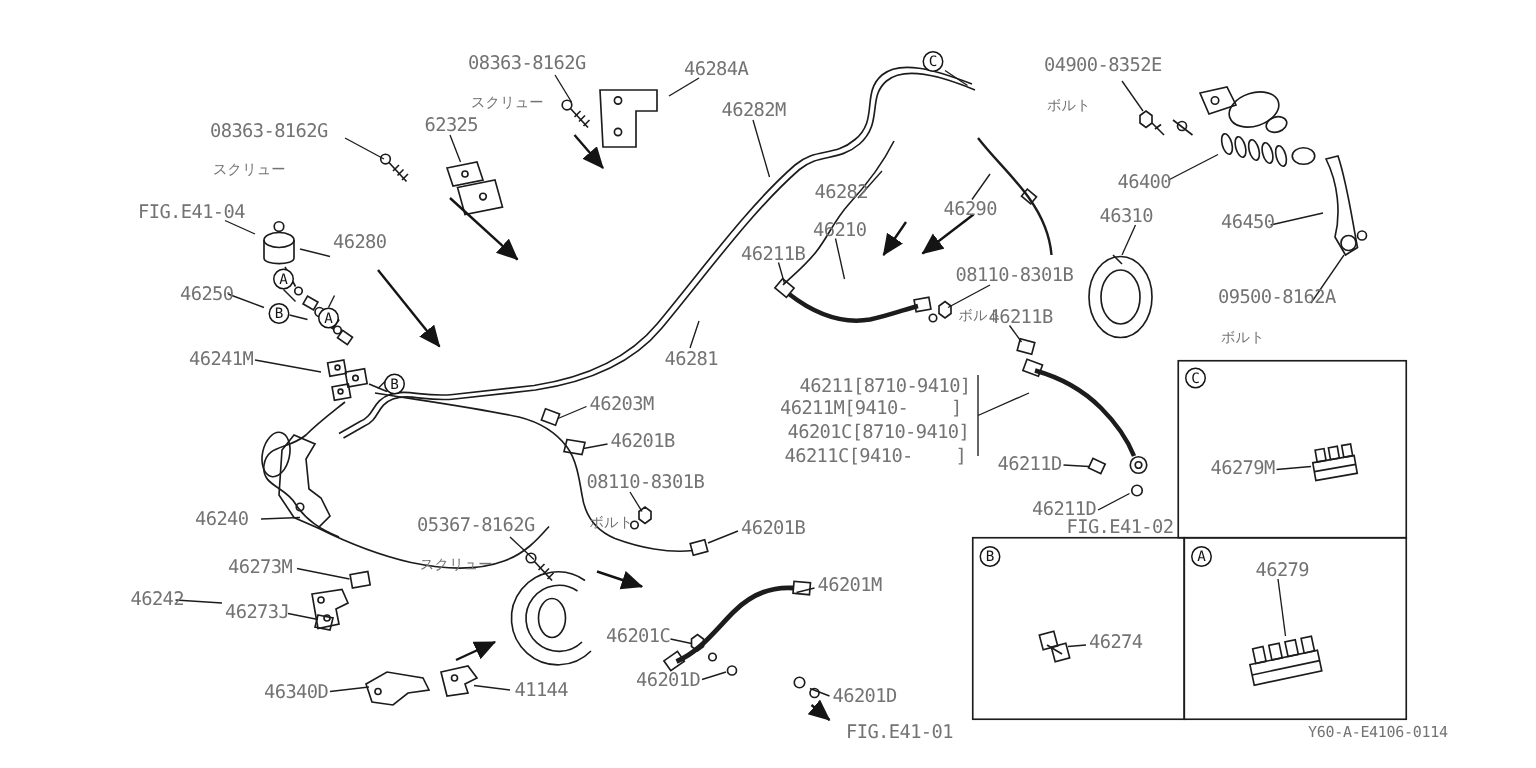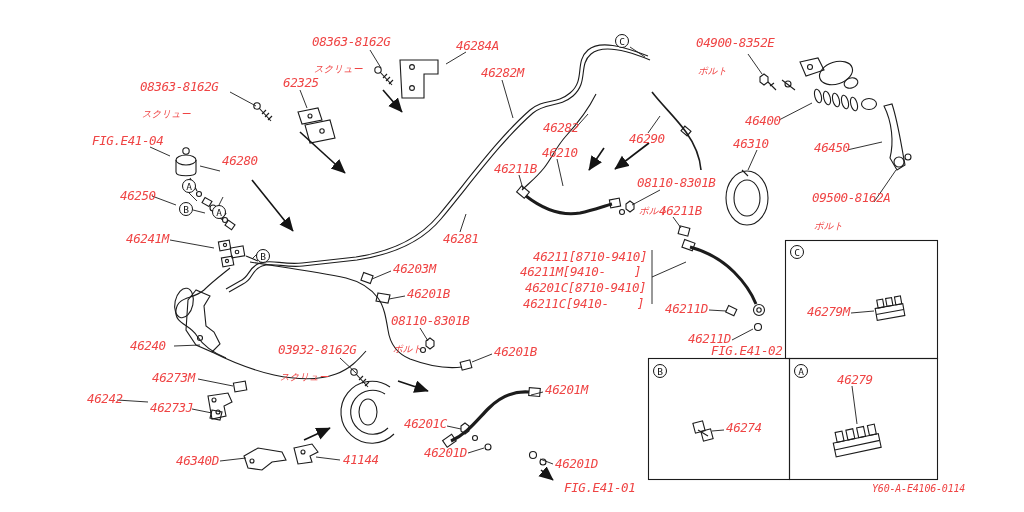--- a/index.html
+++ b/index.html
@@ -1,19 +1,19 @@
 <!DOCTYPE html>
 <html><head>
 <meta charset="utf-8">
 <style>
   html,body{margin:0;padding:0;background:#fff;}
   .stage{position:relative;width:1024px;height:512px;background:#ffffff;overflow:hidden;
          font-family:"DejaVu Sans Mono","Liberation Mono",monospace;}
   svg.art{position:absolute;left:0;top:0;}
-  .lbl{position:absolute;font-size:12.5px;line-height:1;color:#ef4444;white-space:pre;letter-spacing:-0.4px;font-style:italic;}
+  .lbl{position:absolute;font-size:12.5px;line-height:1;color:#737373;white-space:pre;letter-spacing:-0.4px;}
   .lbl.sm{font-size:9.5px;letter-spacing:0;margin-top:14px;}
   .lbl.code{font-size:10px;letter-spacing:-0.2px;}
   .callout{position:absolute;width:14px;height:14px;border:1.3px solid #141414;border-radius:50%;
            font-size:9.5px;line-height:13px;text-align:center;color:#141414;background:#fff;box-sizing:border-box;}
 </style>
 </head>
 <body>
 
 <div class="stage">
 
@@ -291,21 +291,21 @@
   <div class="lbl" style="left:393px;top:263px">46203M</div>
   <div class="lbl" style="left:407px;top:288px">46201B</div>
   <div class="lbl" style="left:443px;top:233px">46281</div>
   <div class="lbl" style="left:391px;top:315px">08110-8301B</div>
   <div class="lbl sm" style="left:393px;top:330px">ボルト</div>
   <div class="lbl" style="left:665px;top:303px">46211D</div>
   <div class="lbl" style="left:807px;top:306px">46279M</div>
   <div class="lbl" style="left:688px;top:333px">46211D</div>
   <div class="lbl" style="left:711px;top:345px">FIG.E41-02</div>
   <div class="lbl" style="left:130px;top:340px">46240</div>
-  <div class="lbl" style="left:278px;top:344px">03932-8162G</div>
+  <div class="lbl" style="left:278px;top:344px">05367-8162G</div>
   <div class="lbl sm" style="left:280px;top:358px">スクリュー</div>
   <div class="lbl" style="left:494px;top:346px">46201B</div>
   <div class="lbl" style="left:152px;top:372px">46273M</div>
   <div class="lbl" style="left:545px;top:384px">46201M</div>
   <div class="lbl" style="left:87px;top:393px">46242</div>
   <div class="lbl" style="left:150px;top:402px">46273J</div>
   <div class="lbl" style="left:837px;top:374px">46279</div>
   <div class="lbl" style="left:726px;top:422px">46274</div>
   <div class="lbl" style="left:404px;top:418px">46201C</div>
   <div class="lbl" style="left:176px;top:455px">46340D</div>

